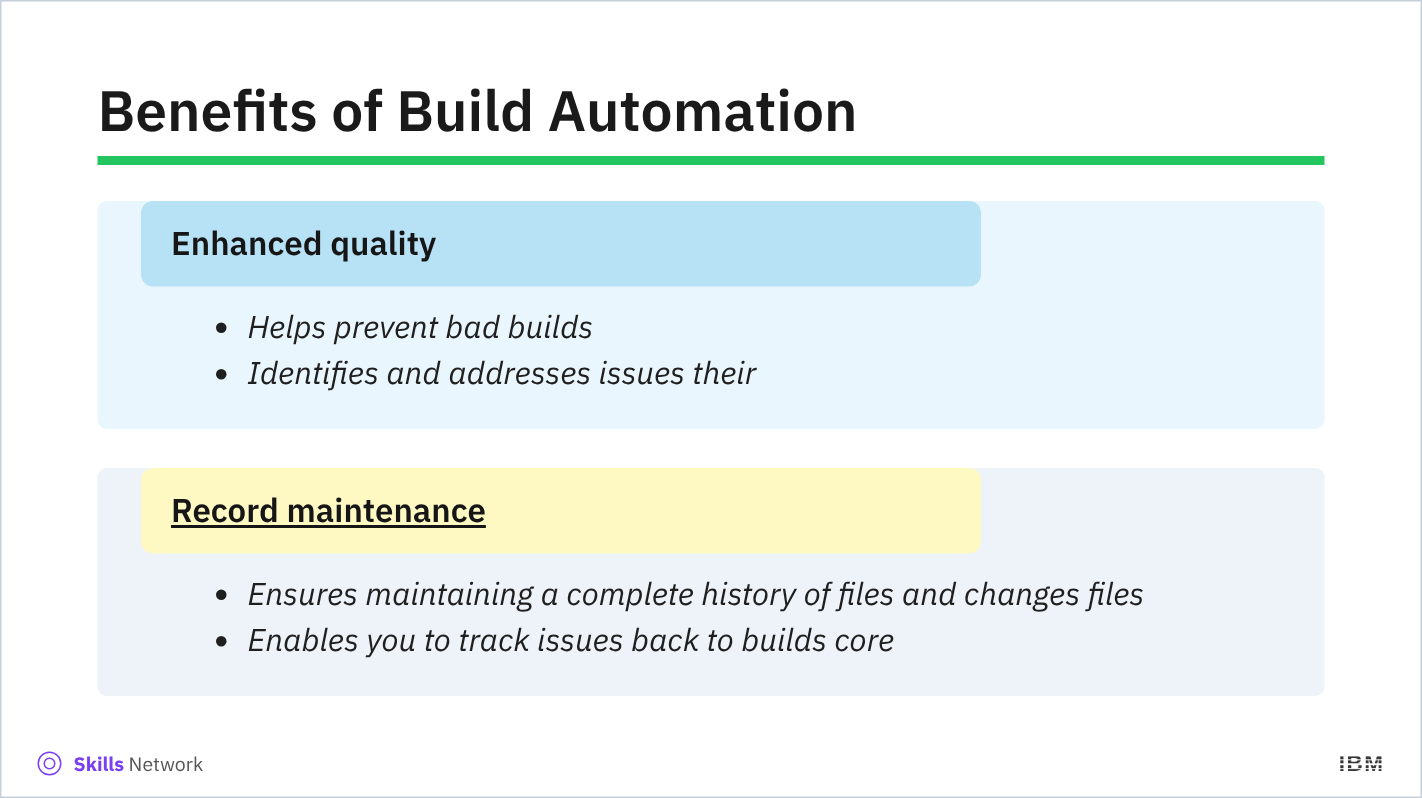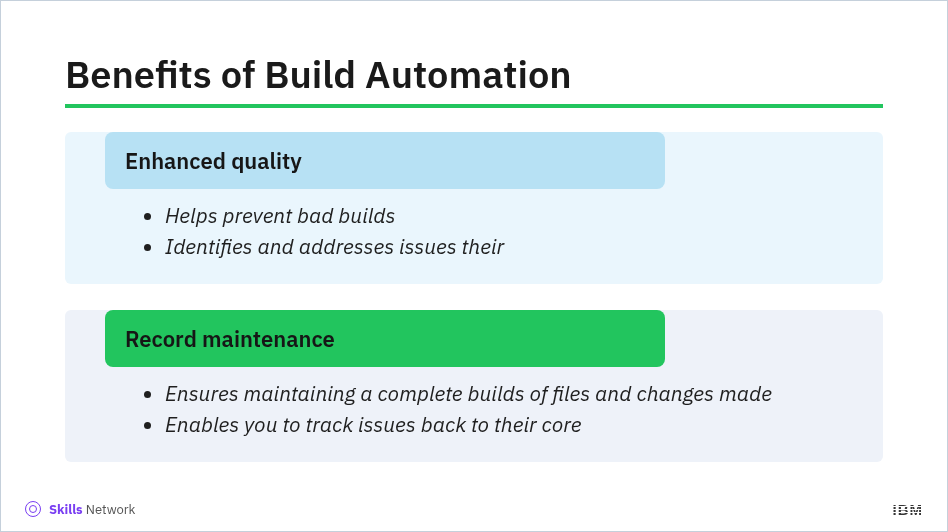--- a/index.html
+++ b/index.html
@@ -13,46 +13,46 @@
     overflow: hidden;
   }
   .slide {
     padding: 48px 64px 0 64px;
   }
   .title {
     font-size: 38px;
     font-weight: 600;
     color: #1a1a1a;
     padding-bottom: 6px;
-    border-bottom: 4px solid #22c55e;
+    border-bottom: 6px solid #22c55e;
     margin-bottom: 24px;
   }
   .section {
     margin-bottom: 26px;
     border-radius: 6px;
     padding: 0 0 14px 0;
     position: relative;
   }
   .section.quality { background: #eaf6fd; }
   .section.record  { background: #eef2f9; }
   .section-header {
     display: inline-block;
-    margin-left: 40px;
+    margin-left: 29px;
     margin-top: 0;
     padding: 14px 28px 14px 20px;
     min-width: 560px;
     font-size: 22px;
     font-weight: 600;
     color: #161616;
     border-radius: 8px;
     position: relative;
     top: -0px;
   }
   .section.quality .section-header { background: #b7e1f4; }
-  .section.record  .section-header { background: #22c55e; }
+  .section.record  .section-header { background: #fef9c3; text-decoration: underline; }
   .bullets {
     list-style: disc;
     margin: 12px 60px 8px 100px;
     font-size: 21px;
     color: #1f1f1f;
     line-height: 1.4;
     font-style: italic;
   }
   .bullets li { margin-bottom: 2px; }
   .footer {
@@ -109,22 +109,22 @@
     <div class="section-header">Enhanced quality</div>
     <ul class="bullets">
       <li>Helps prevent bad builds</li>
       <li>Identifies and addresses issues their</li>
     </ul>
   </div>
 
   <div class="section record">
     <div class="section-header">Record maintenance</div>
     <ul class="bullets">
-      <li>Ensures maintaining a complete builds of files and changes made</li>
-      <li>Enables you to track issues back to their core</li>
+      <li>Ensures maintaining a complete history of files and changes files</li>
+      <li>Enables you to track issues back to builds core</li>
     </ul>
   </div>
 </div>
 
 <div class="footer">
   <div class="brand-left">
     <span class="brand-icon"></span>
     <span class="brand-text">
       <span class="strong">Skills</span><span class="light"> Network</span>
     </span>

